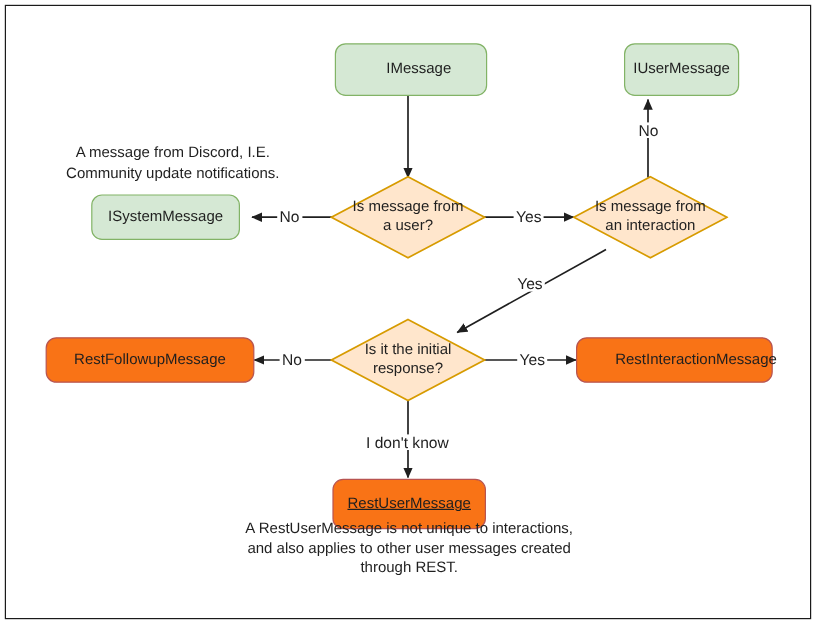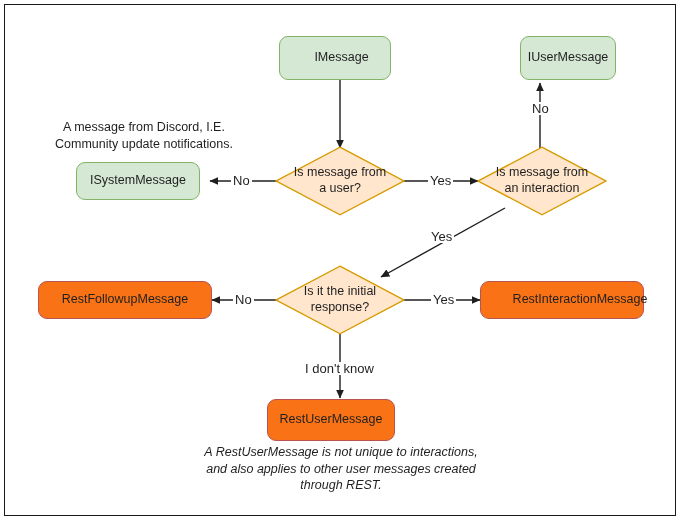--- a/index.html
+++ b/index.html
@@ -135,41 +135,41 @@
      RestFollowupMessage --&gt;
     <line x1="283" y1="300" x2="212" y2="300" stroke="#1f1f1f" stroke-width="1.4" marker-end="url(#arrowhead)"></line>
 
      RestInteractionMessage --&gt;
     <line x1="397" y1="300" x2="480" y2="300" stroke="#1f1f1f" stroke-width="1.4" marker-end="url(#arrowhead)"></line>
 
      RestUserMessage --&gt;
     <line x1="340" y1="333" x2="340" y2="398" stroke="#1f1f1f" stroke-width="1.4" marker-end="url(#arrowhead)"></line>
   </svg>
 
-  <div class="node node-box green" style="left:279px; top:36px; width:112px; height:44px;padding-left:13px;">
+  <div class="node node-box green" style="left:279px; top:36px; width:127px; height:44px;padding-left:13px;">
     <span>IMessage</span>
   </div>
 
   <div class="node node-box green" style="left:484px; top:36px; width:96px; height:44px;margin-left:36px;">
     <span>IUserMessage</span>
   </div>
 
   <div class="node node-box green" style="left:76px; top:162px; width:124px; height:38px;">
     <span>ISystemMessage</span>
   </div>
 
   <div class="node node-box pink" style="left:38px; top:281px; width:174px; height:38px;">
     <span>RestFollowupMessage</span>
   </div>
 
   <div class="node node-box pink" style="left:480px; top:281px; width:164px; height:38px;padding-left:36px;">
     <span>RestInteractionMessage</span>
   </div>
 
-  <div class="node node-box pink" style="left:267px; top:399px; width:128px; height:42px;">
+  <div class="node node-box pink" style="left:277px; top:399px; width:128px; height:42px;text-decoration:underline;">
     <span>RestUserMessage</span>
   </div>
 
   <div class="diamond-wrap" style="left:275px; top:146px; width:130px; height:70px;">
     <svg width="130" height="70" viewBox="0 0 130 70">
       <polygon points="65,1.2 128.8,35 65,68.8 1.2,35" fill="#ffe6cc" stroke="#d79b00" stroke-width="1.4"></polygon>
     </svg>
     <div class="diamond-label">
       <span>
         <span>Is message from</span><br>
@@ -214,19 +214,19 @@
 
   <div class="edge-label" style="left:431px; top:293px;">Yes</div>
 
   <div class="edge-label" style="left:303px; top:362px;">I don't know</div>
 
   <div class="annotation" style="left:44px; top:119px; width:200px;">
     <div>A message from Discord, I.E.</div>
     <div>Community update notifications.</div>
   </div>
 
-  <div class="annotation" style="left:181px; top:444px; width:320px;font-style:italic;">
+  <div class="annotation" style="left:181px; top:432px; width:320px;">
     <div>A RestUserMessage is not unique to interactions,</div>
     <div>and also applies to other user messages created</div>
     <div>through REST.</div>
   </div>
 
 </div>
 
 </body></html>

